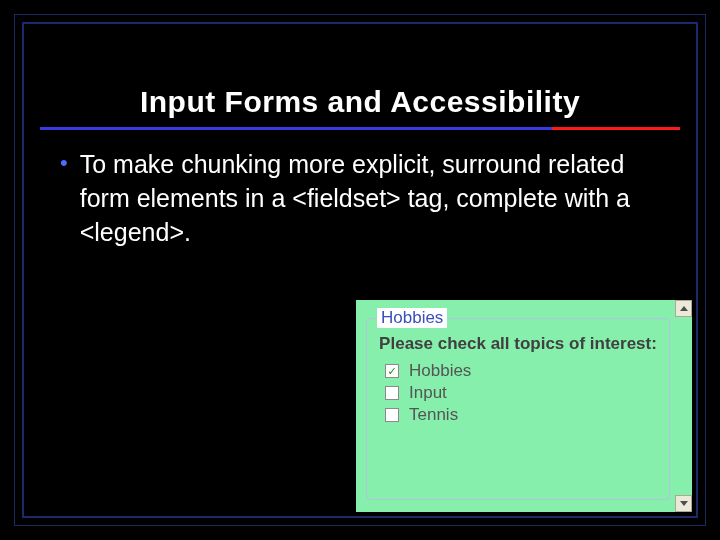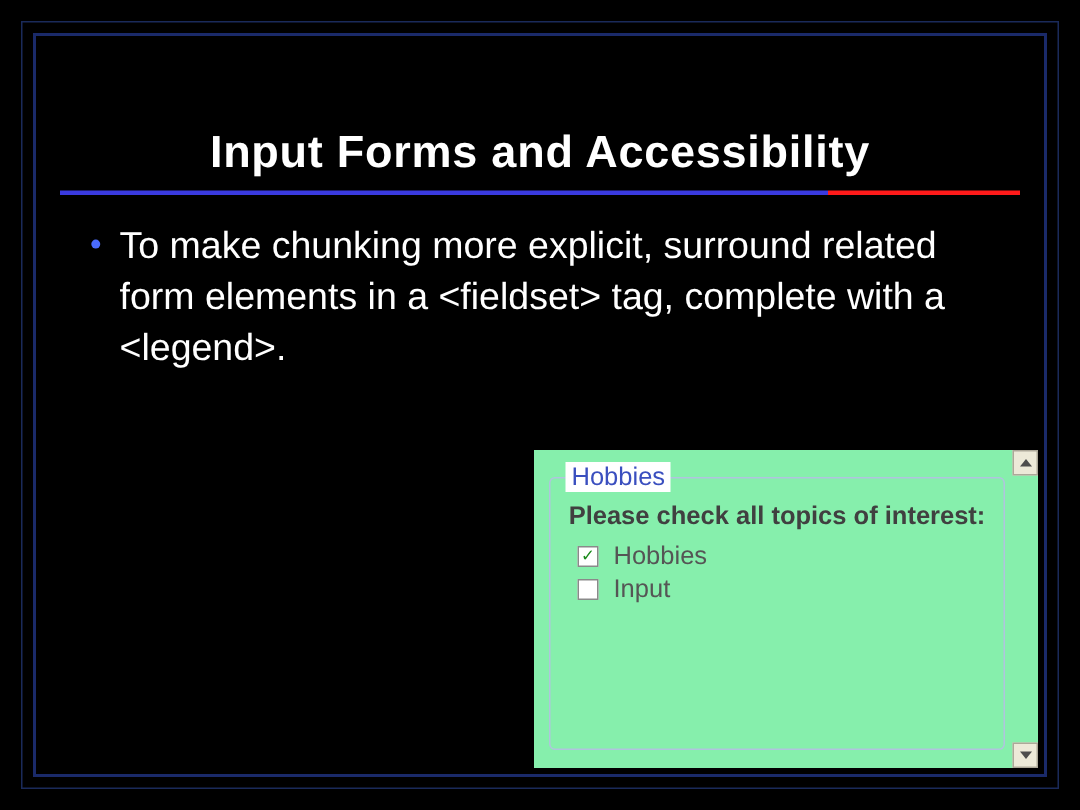--- a/index.html
+++ b/index.html
@@ -158,16 +158,20 @@
       <div class="prompt">Please check all topics of interest:</div>
       <div id="options">
           <div class="check-row">
             <div class="cb">✓</div>
             <span>Hobbies</span>
           </div>
           <div class="check-row">
             <div class="cb"></div>
             <span>Input</span>
           </div>
+          <div class="check-row">
+            <div class="cb"></div>
+            <span>Tennis</span>
+          </div>
         </div>
     </div>
   </div>
 </div>
 
 </body></html>

